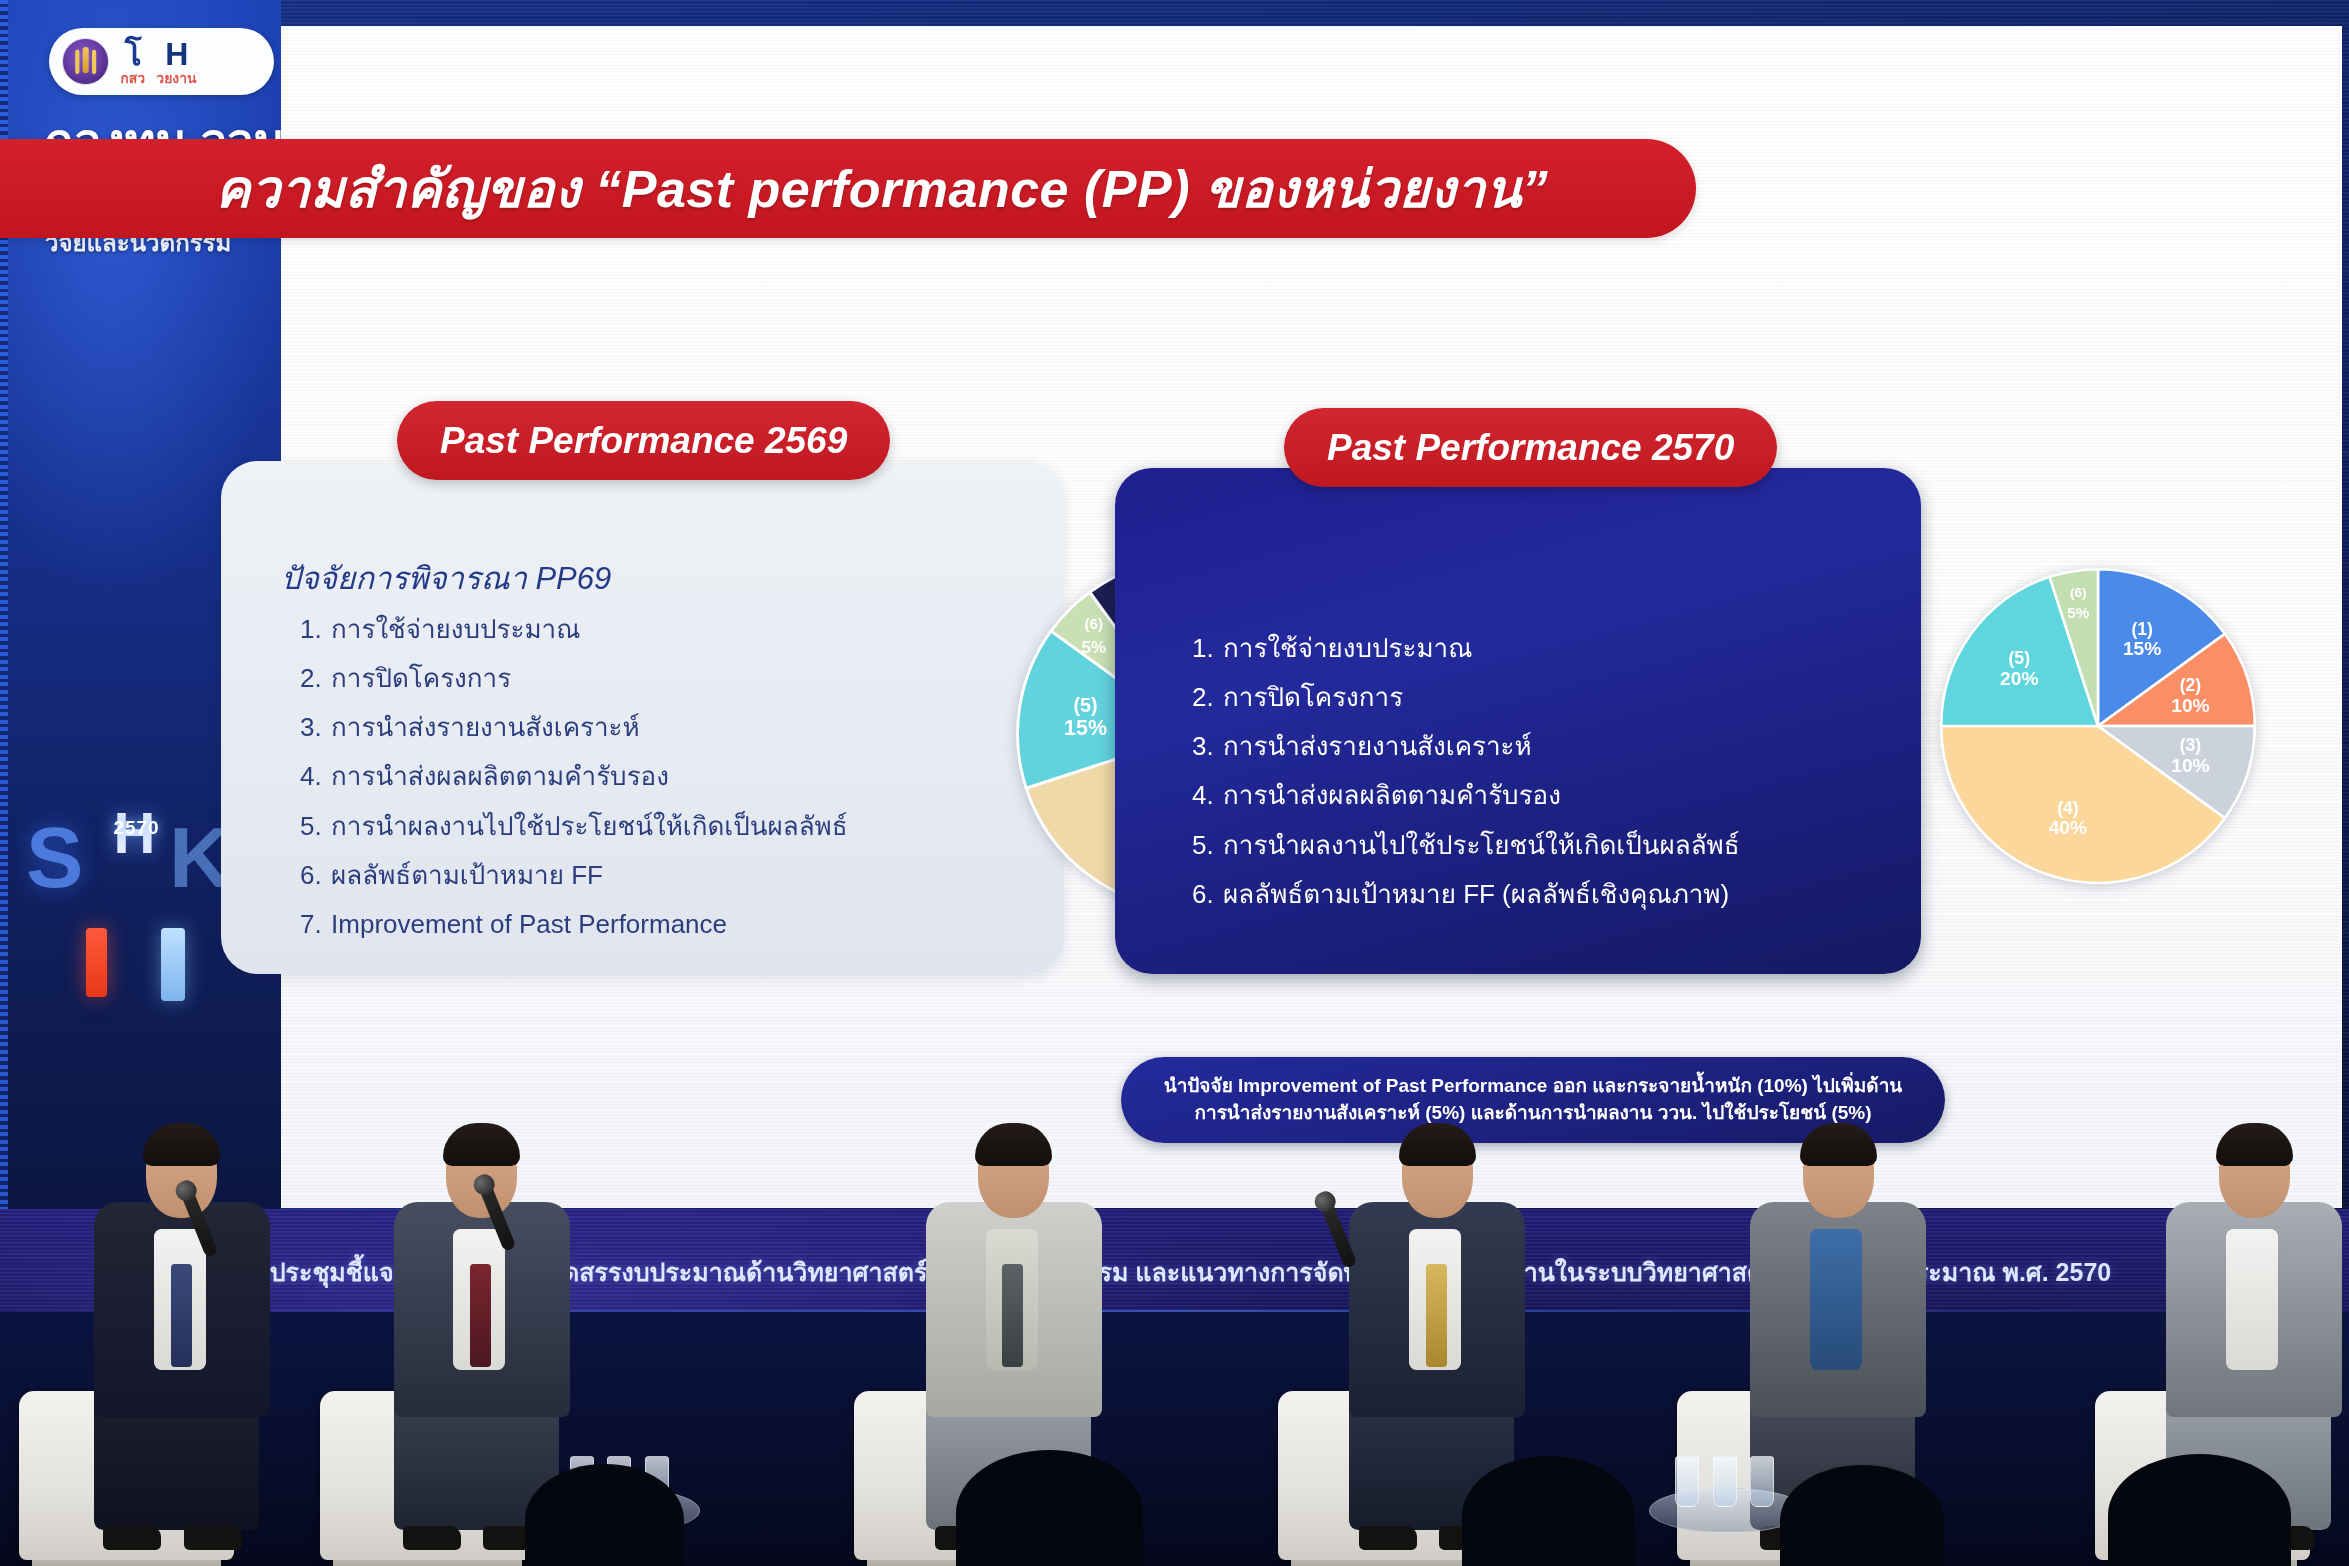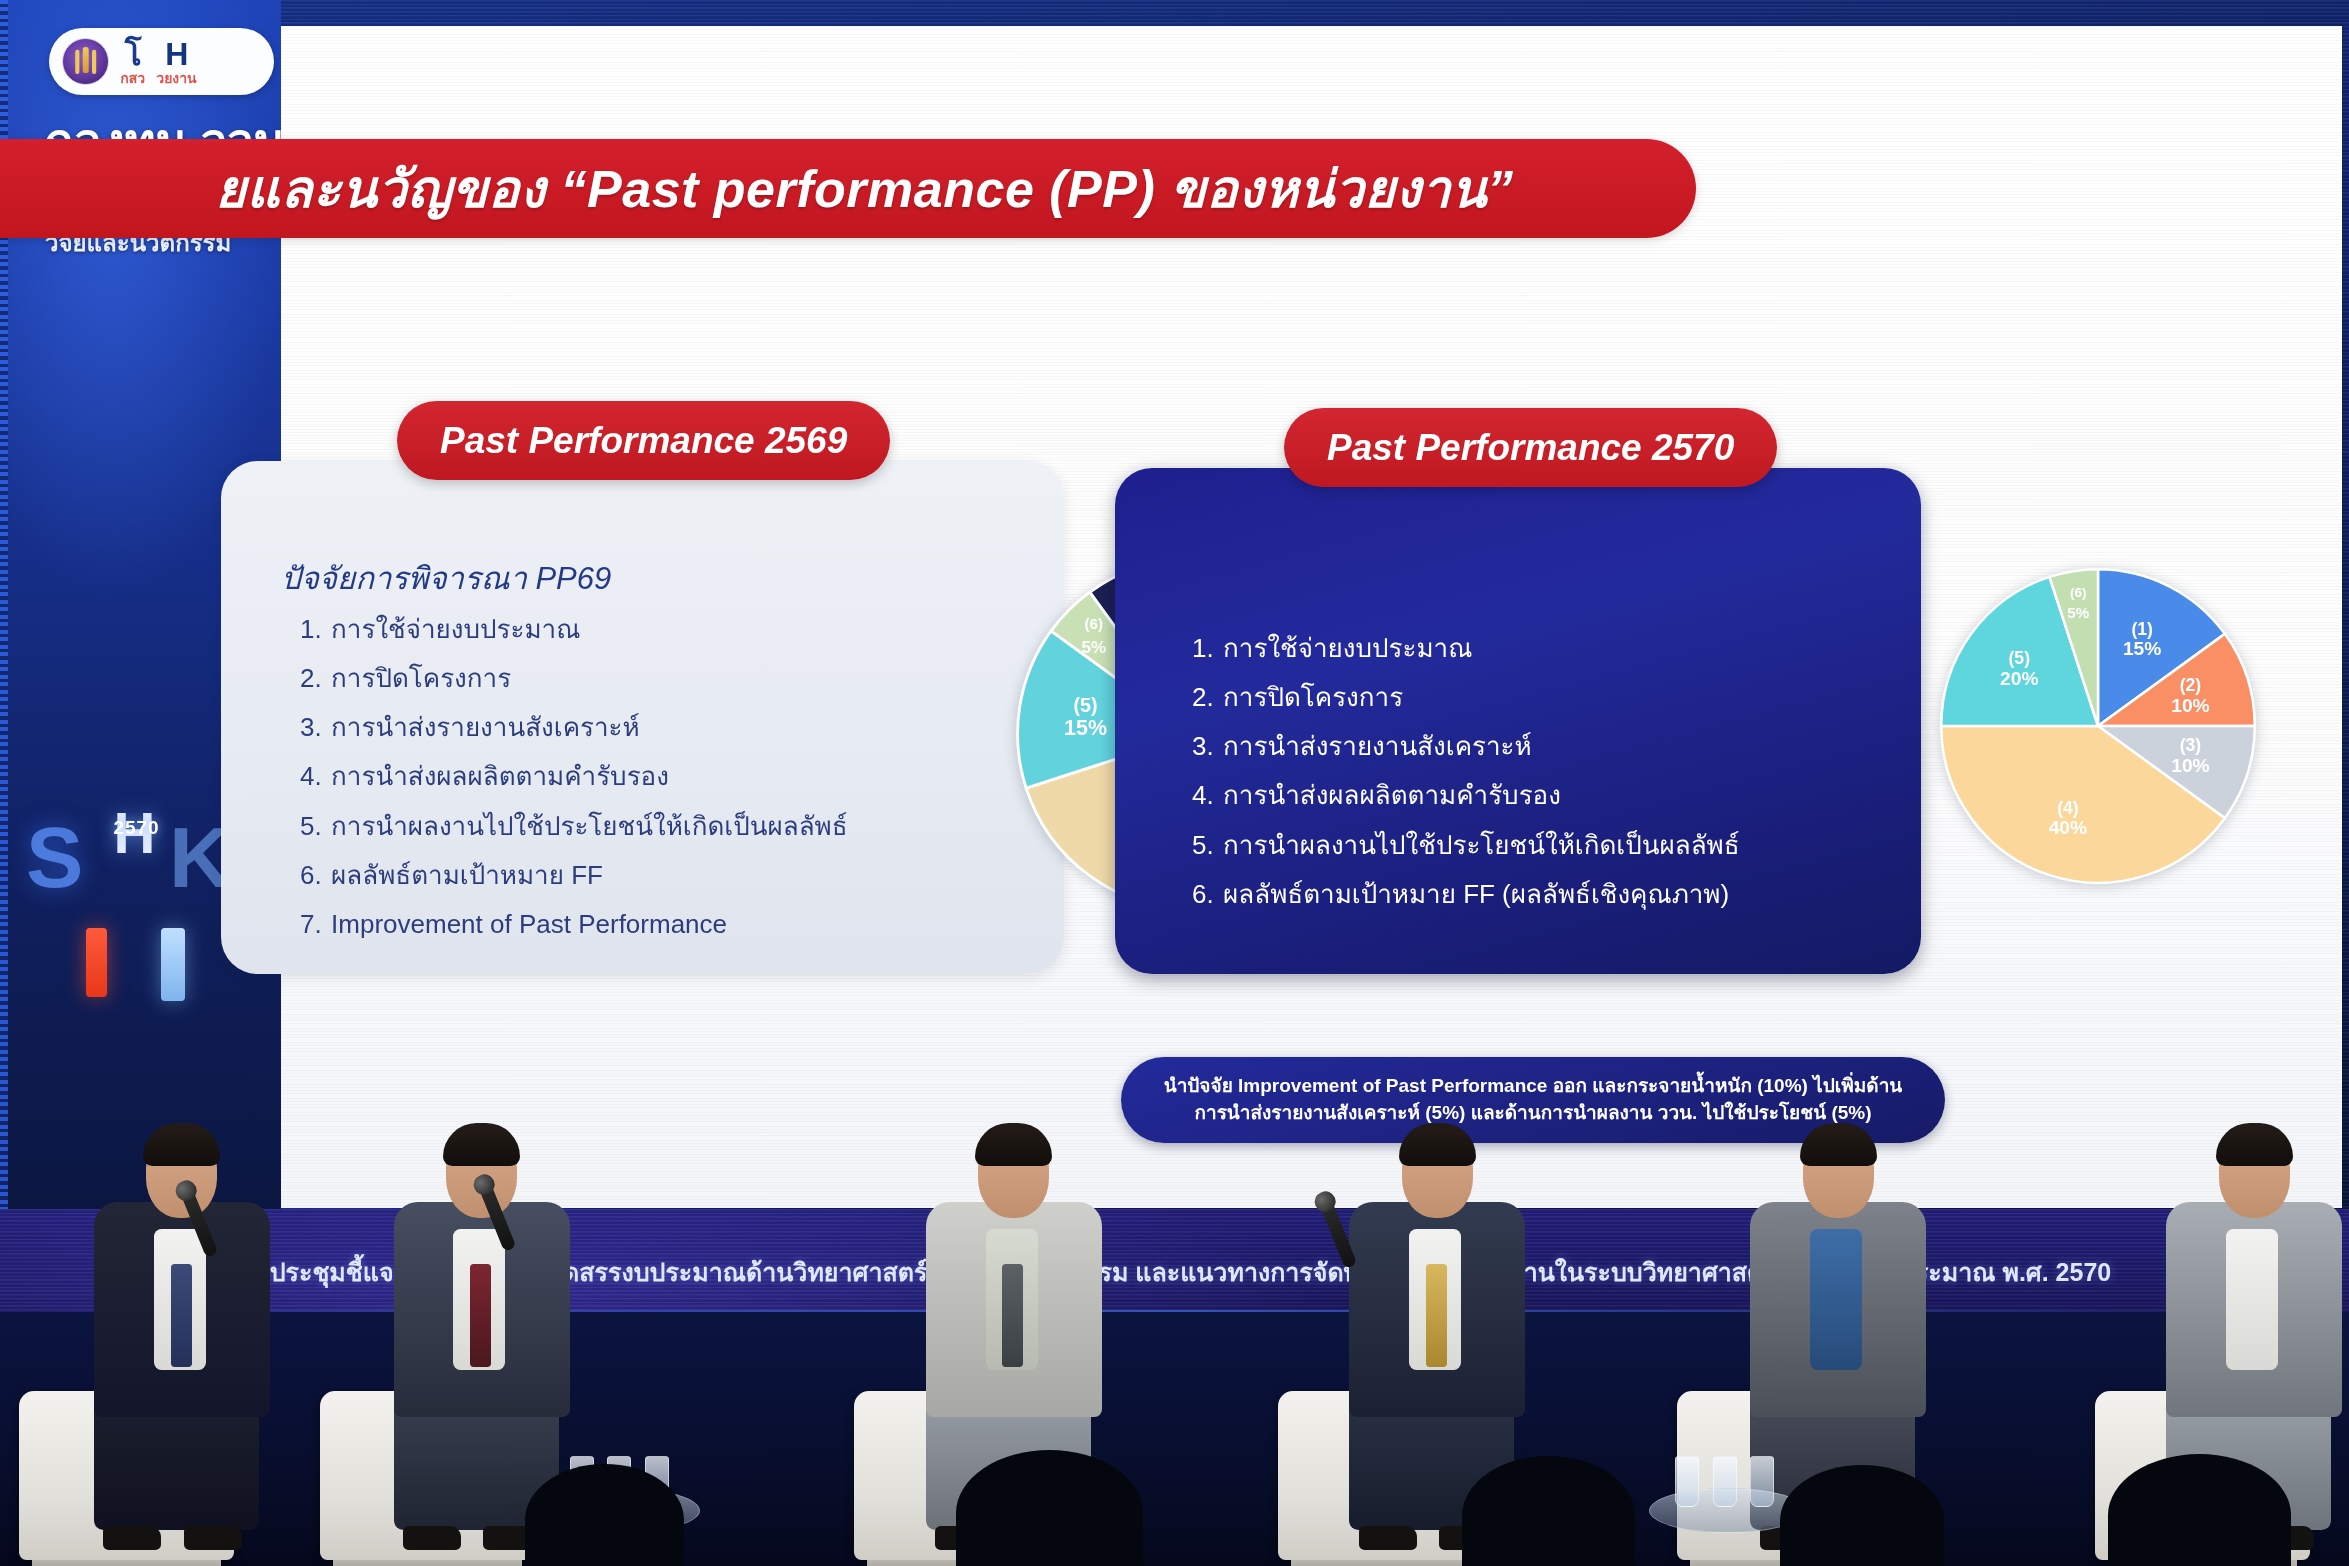--- a/index.html
+++ b/index.html
@@ -327,21 +327,21 @@
     <div class="dec-year">2570</div>
     <div class="dec dec-i"></div>
     <div class="dec dec-l"></div>
   </div>
 
   <div class="slide">
     <div class="slide-tex"></div>
   </div>
 
   <div class="title-bar">
-    <div class="title-text">ยและนวัญของ “Past performance (PP) ของหน่วยงาน”</div>
+    <div class="title-text">ความสำคัญของ “Past performance (PP) ของหน่วยงาน”</div>
   </div>
 
   <div class="card card-left"></div>
   <div class="badge badge-left">Past Performance 2569</div>
   <div class="card-heading heading-left">ปัจจัยการพิจารณา PP69</div>
   <ul class="list list-left">
     <li>
         <span class="li-num">1.</span>
         <span class="li-txt">การใช้จ่ายงบประมาณ</span>
       </li>

